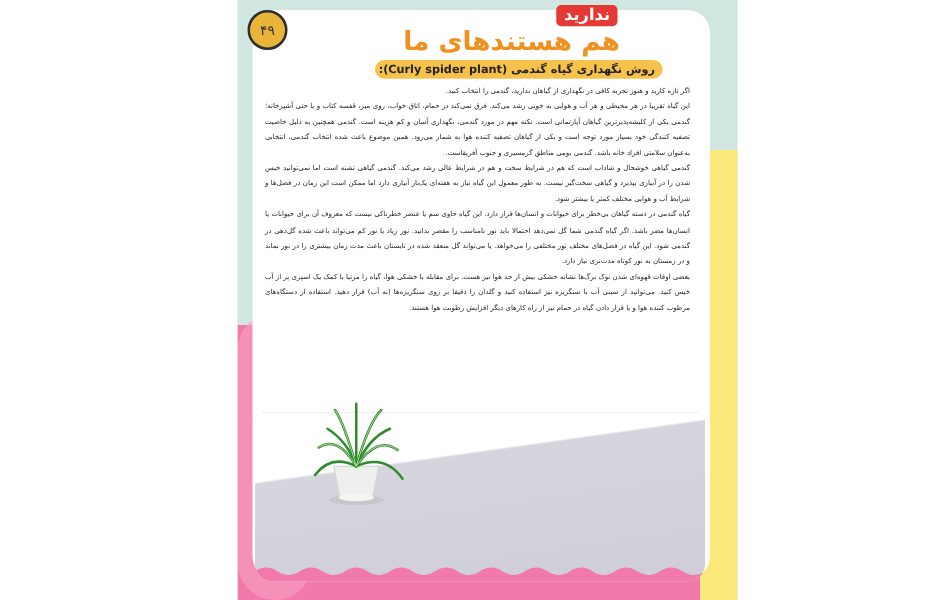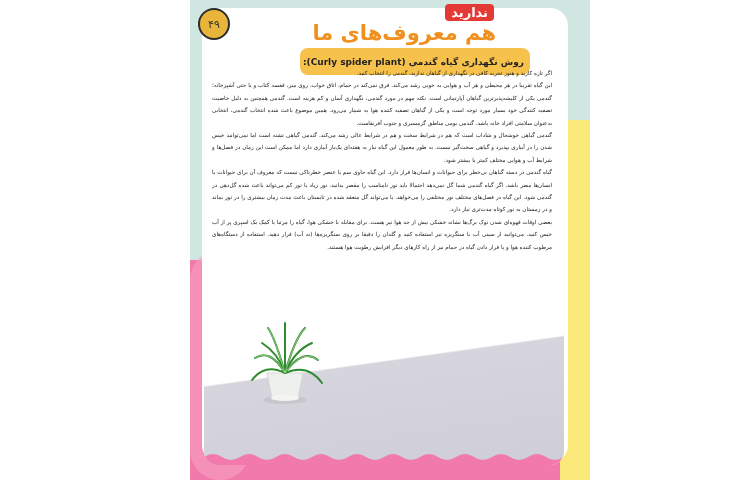--- a/index.html
+++ b/index.html
@@ -11,41 +11,41 @@
   .content-card { position:absolute; left:12px; top:8px; width:366px; height:455px; background:#ffffff;
     border-radius:18px; }
   .photo { position:absolute; left:14px; top:330px; width:360px; height:135px; background:#d9d7de; border-radius:6px 6px 14px 14px; overflow:hidden; }
   .photo .wall { position:absolute; left:0; top:0; width:100%; height:100%; background:linear-gradient(172deg,#ffffff 0%,#ffffff 30%,#d6d4dc 31%,#cfcdd6 100%); }
   .photo .bottom-wave { position:absolute; left:0; bottom:0; width:100%; height:14px; }
   .plant { position:absolute; left:50px; top:318px; width:90px; height:90px; }
   .page-num { position:absolute; left:8px; top:8px; width:28px; height:28px; border-radius:50%; background:#e9b43a; border:2px solid #2d2d2d;
     display:flex; align-items:center; justify-content:center; font-size:11px; color:#333; font-weight:normal; }
   .section-badge { position:absolute; right:96px; top:4px; background:#e53935; color:#fff; font-weight:bold; font-size:13px; padding:1px 6px; border-radius:4px; }
   .main-title { position:absolute; right:94px; top:21px; color:#f0901e; font-weight:bold; font-size:21px; direction:rtl; }
-  .subtitle-pill { position:absolute; right:60px; top:48px; width:230px; height:27px; background:#f7c24b; border-radius:8px; font-size:9px; font-weight:bold;
+  .subtitle-pill { position:absolute; right:60px; top:48px; width:230px; height:15px; background:#f7c24b; border-radius:8px; font-size:9px; font-weight:bold;
     color:#222; direction:rtl; display:flex; align-items:center; padding-right:6px; box-sizing:border-box; white-space:nowrap; overflow:hidden; }
   .body-text { position:absolute; left:22px; top:67px; width:340px; direction:rtl; text-align:justify; font-size:5.6px; line-height:12.4px; color:#222; }
   .body-text p { margin:0; }
 </style>
 </head>
 <body>
 
 <div class="page">
   <div class="yellow-strip"></div>
   <div class="pink-bottom"></div>
   <div class="pink-blob"></div>
 
   <div class="content-card"></div>
 
   <div class="page-num">
     <span>۴۹</span>
   </div>
 
   <div class="section-badge">ندارید</div>
-  <div class="main-title">هم معروف‌های ما</div>
+  <div class="main-title">هم هستند‌های ما</div>
   <div class="subtitle-pill">روش نگهداری گیاه گندمی (Curly spider plant):</div>
 
   <div class="body-text">
     <p>اگر تازه کارید و هنوز تجربه کافی در نگهداری از گیاهان ندارید، گندمی را انتخاب کنید.</p>
     <p>این گیاه تقریبا در هر محیطی و هر آب و هوایی به خوبی رشد می‌کند. فرق نمی‌کند در حمام، اتاق خواب، روی میز، قفسه کتاب و یا حتی آشپزخانه؛ گندمی یکی از کلیشه‌پذیرترین گیاهان آپارتمانی است. نکته مهم در مورد گندمی، نگهداری آسان و کم هزینه است. گندمی همچنین به دلیل خاصیت تصفیه کنندگی خود بسیار مورد توجه است و یکی از گیاهان تصفیه کننده هوا به شمار می‌رود. همین موضوع باعث شده انتخاب گندمی، انتخابی به‌عنوان سلامتی افراد خانه باشد. گندمی بومی مناطق گرمسیری و جنوب آفریقاست.</p>
     <p>گندمی گیاهی خوشحال و شاداب است که هم در شرایط سخت و هم در شرایط عالی رشد می‌کند. گندمی گیاهی تشنه است اما نمی‌توانید خیس شدن را در آبیاری بپذیرد و گیاهی سخت‌گیر نیست. به طور معمول این گیاه نیاز به هفته‌ای یک‌بار آبیاری دارد اما ممکن است این زمان در فصل‌ها و شرایط آب و هوایی مختلف کمتر یا بیشتر شود.</p>
     <p>گیاه گندمی در دسته گیاهان بی‌خطر برای حیوانات و انسان‌ها قرار دارد. این گیاه حاوی سم یا عنصر خطرناکی نیست که معروف آن برای حیوانات یا انسان‌ها مضر باشد. اگر گیاه گندمی شما گل نمی‌دهد احتمالا باید نور نامناسب را مقصر بدانید. نور زیاد یا نور کم می‌تواند باعث شده گل‌دهی در گندمی شود. این گیاه در فصل‌های مختلف نور مختلفی را می‌خواهد. یا می‌تواند گل منعقد شده در تابستان باعث مدت زمان بیشتری را در نور بماند و در زمستان به نور کوتاه مدت‌تری نیاز دارد.</p>
     <p>بعضی اوقات قهوه‌ای شدن نوک برگ‌ها نشانه خشکی بیش از حد هوا نیز هست. برای مقابله با خشکی هوا، گیاه را مرتبا با کمک یک اسپری پر از آب خیس کنید. می‌توانید از سینی آب با سنگریزه نیز استفاده کنید و گلدان را دقیقا بر روی سنگریزه‌ها (نه آب) قرار دهید. استفاده از دستگاه‌های مرطوب کننده هوا و یا قرار دادن گیاه در حمام نیز از راه کارهای دیگر افزایش رطوبت هوا هستند.</p>
   </div>
 

